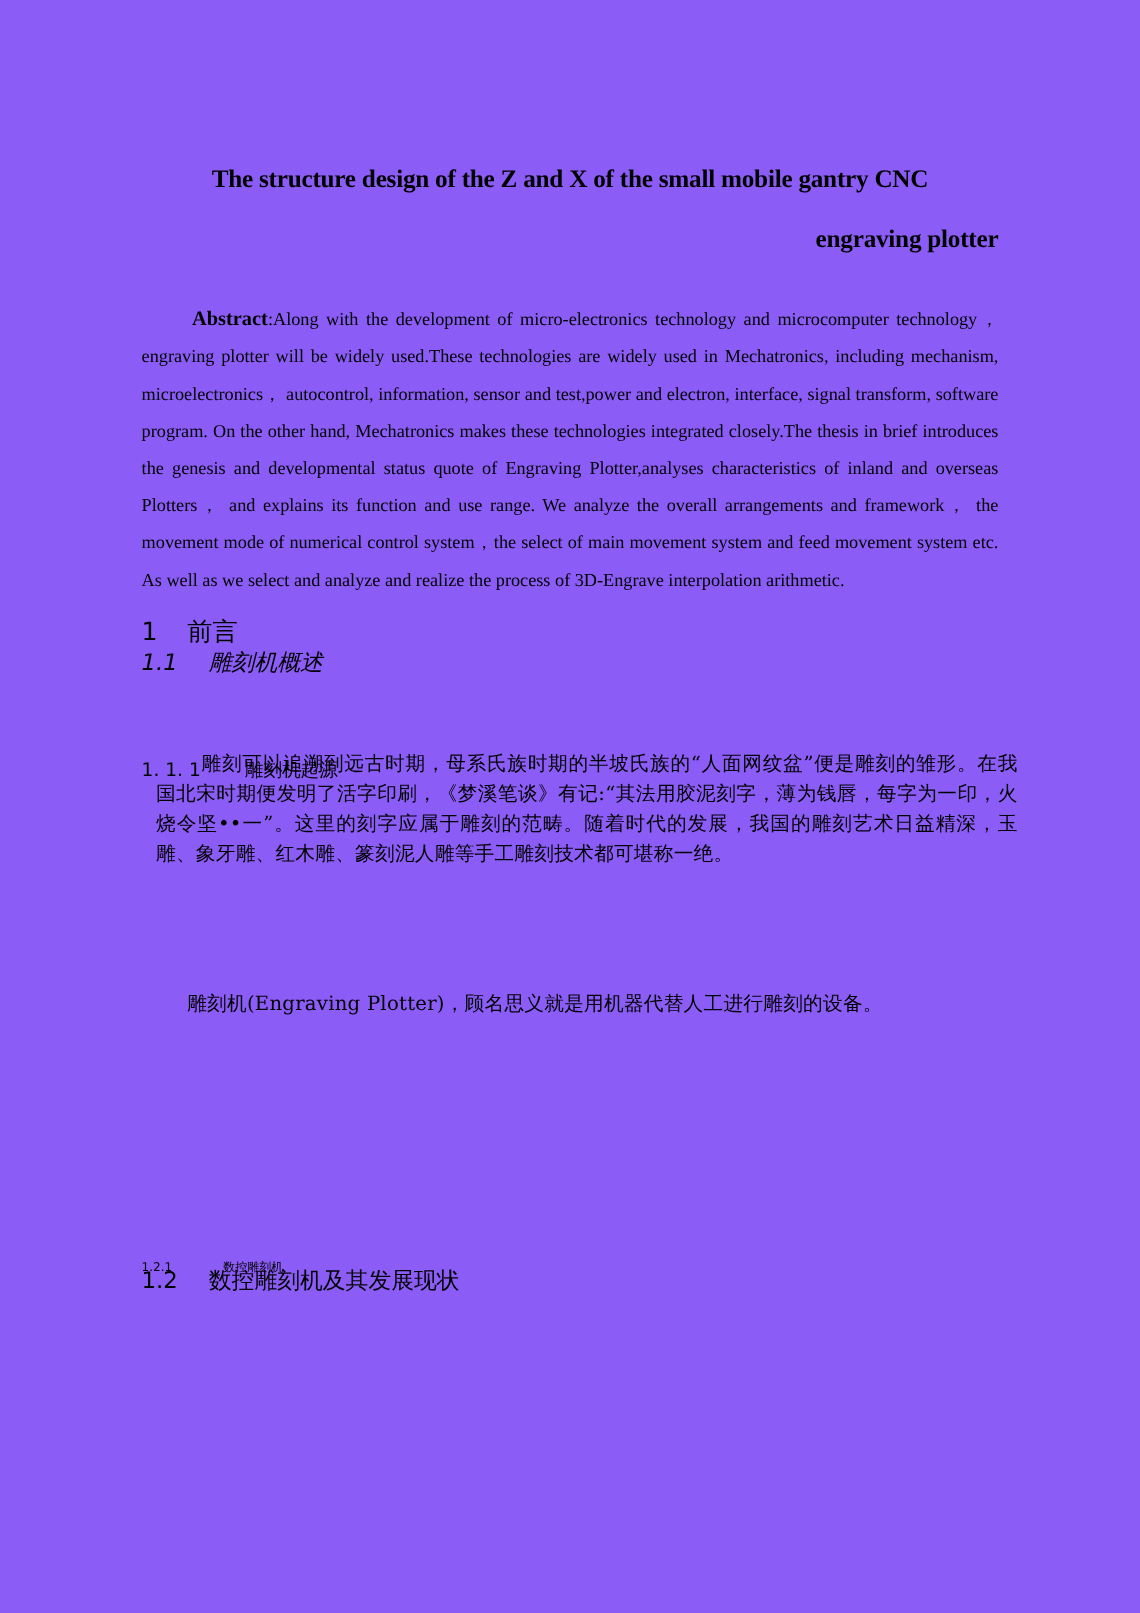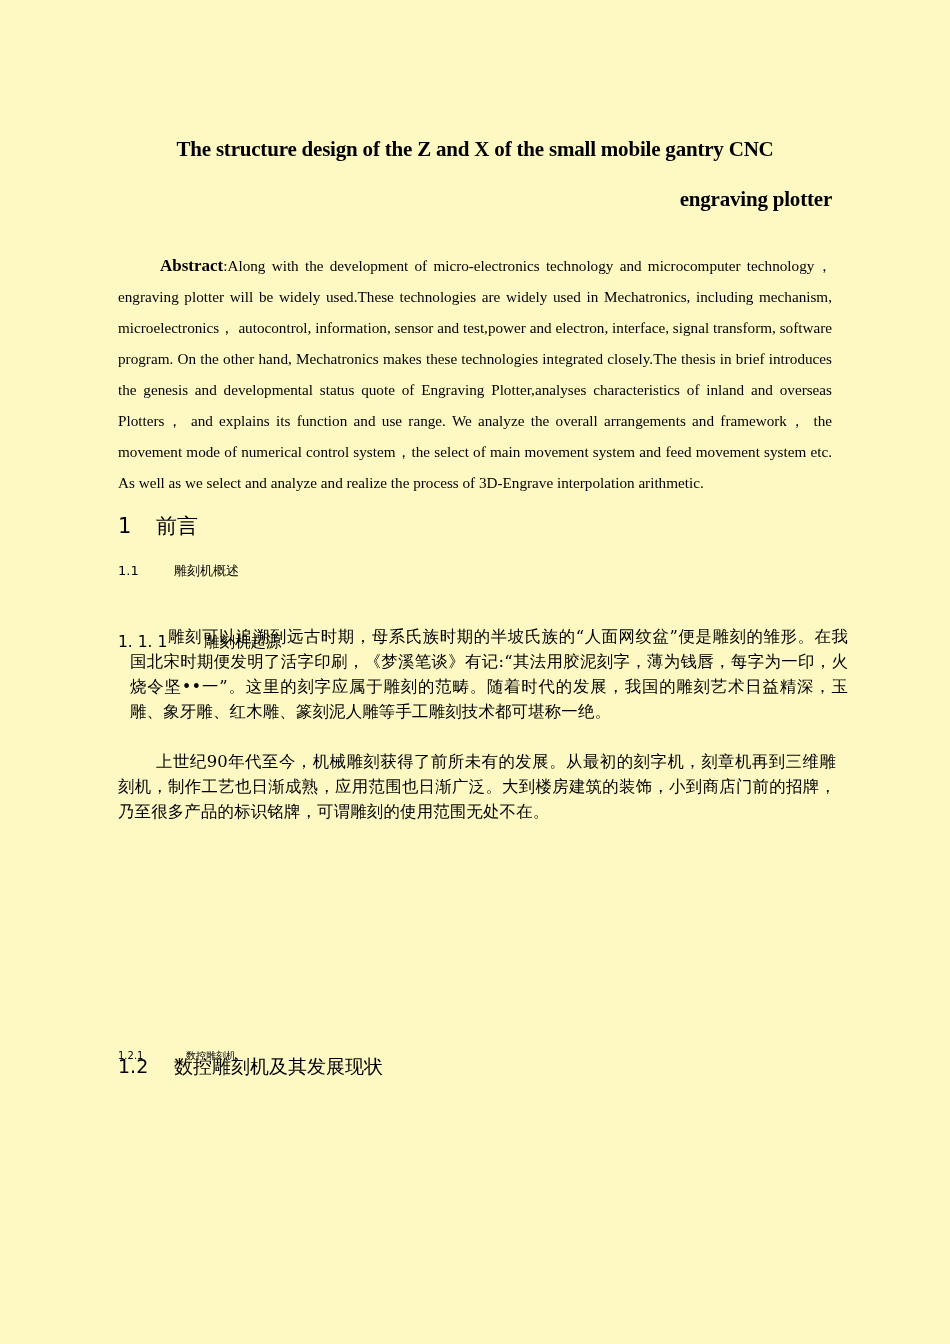--- a/index.html
+++ b/index.html
@@ -1,38 +1,38 @@
 <!DOCTYPE html>
 <html><head>
   <meta charset="utf-8">
   <style>
     html, body { margin: 0; padding: 0; background: #ffffff; }
     body { width: 950px; height: 1344px; position: relative; overflow: hidden; color: #000; }
-    .page { position: absolute; left: 0; top: 0; width: 950px; height: 1344px; background: #fef9c3; }
+    .page { position: absolute; left: 0; top: 0; width: 950px; height: 1344px; background: #8b5cf6; }
     .title {
       position: absolute; left: 118px; width: 714px; text-align: center;
       font-family: "Liberation Serif", serif; font-weight: bold; font-size: 21px;
       letter-spacing: -0.2px;
     }
     .t1 { top: 137px; }
     .t2 { top: 187px; text-align: right; }
     .abstract {
       position: absolute; left: 118px; top: 250px; width: 714px;
       font-family: "Liberation Serif", serif; font-size: 15.2px; line-height: 31px;
       text-align: justify; text-indent: 42px;
     }
     .abstract b { font-size: 17px; }
     .keywords {
       position: absolute; left: 158px; top: 474px;
       font-family: "Liberation Serif", serif; font-size: 15.2px;
     }
     .keywords b { font-size: 17px; }
     .h1, .h2, .h3 { position: absolute; left: 118px; font-family: "DejaVu Sans", sans-serif; }
     .h1 { top: 512px; font-size: 21px; }
-    .h2a { top: 562px; font-size: 13px; }
+    .h2a { top: 539px; font-size: 19px; font-style: italic; }
     .h3a { top: 600px; font-size: 15.5px; }
     .h2b { top: 1054px; font-size: 19px; }
     .h3b { top: 1049px; font-size: 10px; }
     .num { display: inline-block; }
     .h1 .num { width: 38px; }
     .h2 .num { width: 56px; }
     .h3a .num { width: 86px; margin-top: 33px; }
     .h3b .num { width: 68px; }
     .cn {
       position: absolute; left: 118px; width: 718px;
@@ -55,19 +55,19 @@
   <div class="abstract"><b>Abstract</b><span>:Along with the development of micro-electronics technology and microcomputer technology，engraving plotter will be widely used.These technologies are widely used in Mechatronics, including mechanism, microelectronics， autocontrol, information, sensor and test,power and electron, interface, signal transform, software program. On the other hand, Mechatronics makes these technologies integrated closely.The thesis in brief introduces the genesis and developmental status quote of Engraving Plotter,analyses characteristics of  inland and overseas Plotters， and explains its function and use range. We analyze the overall arrangements and framework， the movement mode of numerical control system，the select of main movement system and feed movement system etc. As well as we select and analyze and realize the process of 3D-Engrave interpolation arithmetic.</span></div>
 
 
   <div class="h1"><span class="num">1</span><span>前言</span></div>
 
   <div class="h2 h2a"><span class="num">1.1</span><span>雕刻机概述</span></div>
 
   <div class="h3 h3a"><span class="num">1. 1. 1</span><span>雕刻机起源</span></div>
 
   <div class="cn p1">雕刻可以追溯到远古时期，母系氏族时期的半坡氏族的“人面网纹盆”便是雕刻的雏形。在我国北宋时期便发明了活字印刷，《梦溪笔谈》有记:“其法用胶泥刻字，薄为钱唇，每字为一印，火烧令坚••一”。这里的刻字应属于雕刻的范畴。随着时代的发展，我国的雕刻艺术日益精深，玉雕、象牙雕、红木雕、篆刻泥人雕等手工雕刻技术都可堪称一绝。</div>
-  <div class="cn p2">上世纪90年代至今，机械雕刻获得了前所未有的发展。从最初的刻字机，刻章机再到三维雕刻机，制作工艺也日渐成熟，应用范围也日渐广泛。大到楼房建筑的装饰，小到商店门前的招牌，乃至很多产品的标识铭牌，可谓雕刻的使用范围无处不在。</div>
+  <div class="cn p3">雕刻机(Engraving Plotter)，顾名思义就是用机器代替人工进行雕刻的设备。</div>
 
   <div class="h2 h2b"><span class="num">1.2</span><span>数控雕刻机及其发展现状</span></div>
 
   <div class="h3 h3b"><span class="num">1.2.1</span><span>数控雕刻机</span></div>
 
 </div>
 
 </body></html>

